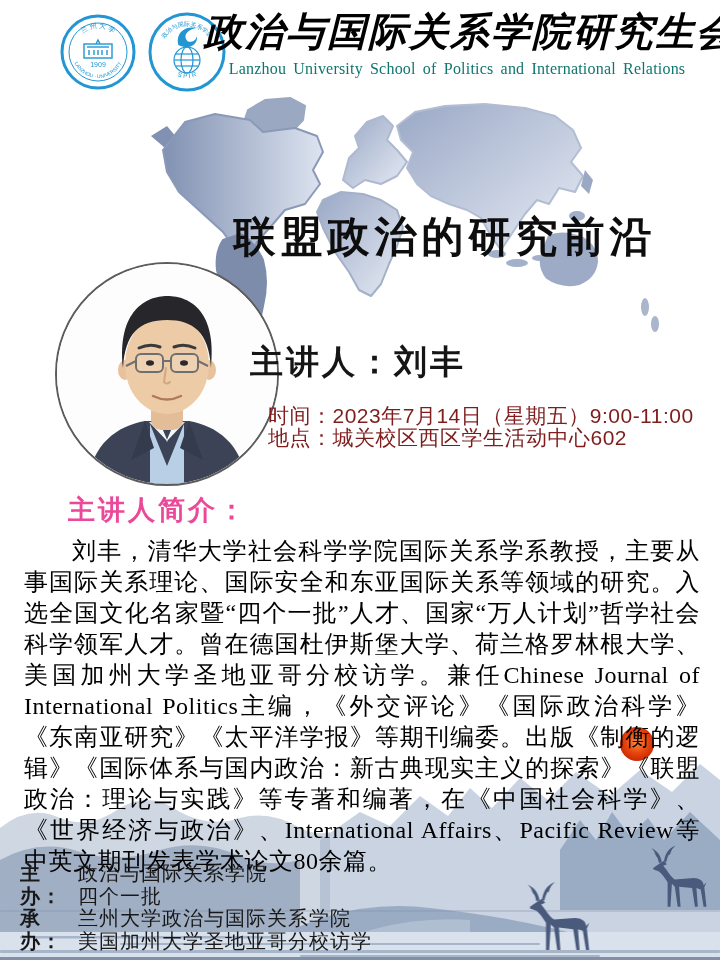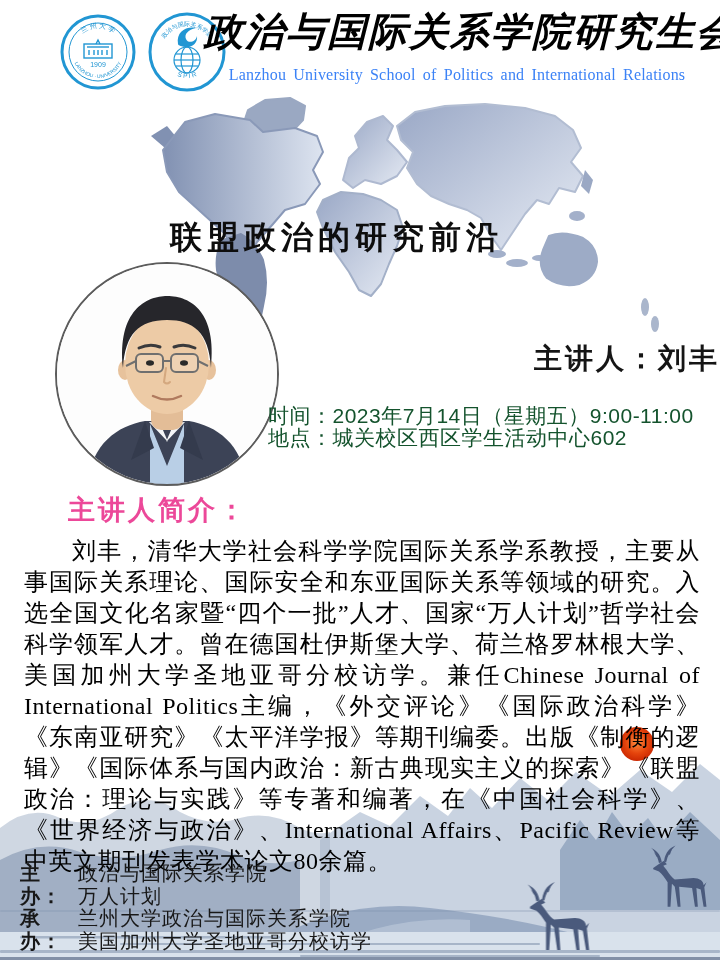--- a/index.html
+++ b/index.html
@@ -12,40 +12,40 @@
   .logo{position:absolute;border-radius:50%;box-sizing:border-box;background:#fff;}
   .logo svg{display:block;width:100%;height:100%;}
   .logo-univ{left:60px;top:14px;width:76px;height:76px;}
   .logo-school{left:148px;top:12px;width:78px;height:80px;}
   .header-names{position:absolute;left:204px;top:6px;width:506px;text-align:center;}
   .school-zh{
     font-size:39px;font-weight:bold;font-style:italic;letter-spacing:2px;
     color:#000;white-space:nowrap;line-height:52px;
   }
   .school-en{
-    font-size:16px;color:#3b82f6;letter-spacing:0.2px;word-spacing:3px;
-    line-height:20px;margin-top:7px;font-style:normal;
+    font-size:16px;color:#0f766e;letter-spacing:0.2px;word-spacing:3px;
+    line-height:20px;margin-top:1px;font-style:normal;
   }
   
   .map-wrap{position:absolute;left:145px;top:92px;width:565px;height:265px;z-index:0;}
   
   .lecture-title{
     position:absolute;left:170px;top:206px;width:550px;z-index:2;
-    text-align:left;font-weight:bold;color:#0d0d0d;
-    font-size:32px;line-height:63px;letter-spacing:5px;
+    text-align:center;font-weight:bold;color:#0d0d0d;
+    font-size:42px;line-height:63px;letter-spacing:5px;
   }
   .speaker-line{
-    position:absolute;left:250px;top:340px;width:470px;z-index:2;text-align:right;
+    position:absolute;left:250px;top:340px;width:470px;z-index:2;text-align:left;
     font-family:"Liberation Sans","DejaVu Sans",sans-serif;
-    font-size:28px;font-weight:bold;letter-spacing:3px;color:#151515;
+    font-size:33px;font-weight:bold;letter-spacing:3px;color:#151515;
   }
   .meta-line{
     position:absolute;left:268px;z-index:2;
     font-family:"Liberation Sans","DejaVu Sans",sans-serif;
-    font-size:21px;color:#14532d;letter-spacing:0.5px;white-space:nowrap;
+    font-size:21px;color:#7f1d1d;letter-spacing:0.5px;white-space:nowrap;
   }
   .meta-time{top:402px;}
   .meta-place{top:424px;}
   
   .photo{
     position:absolute;left:55px;top:262px;width:220px;height:220px;z-index:2;
     border-radius:50%;border:2px solid #5c5c5c;overflow:hidden;background:#fbfbfb;
   }
   .photo svg{display:block;width:100%;height:100%;}
   
@@ -240,21 +240,21 @@
   </div>
 
   <div class="bio-heading">主讲人简介：</div>
   <div class="bio-paragraph">刘丰，清华大学社会科学学院国际关系学系教授，主要从事国际关系理论、国际安全和东亚国际关系等领域的研究。入选全国文化名家暨“四个一批”人才、国家“万人计划”哲学社会科学领军人才。曾在德国杜伊斯堡大学、荷兰格罗林根大学、美国加州大学圣地亚哥分校访学。兼任Chinese Journal of International Politics主编，《外交评论》《国际政治科学》《东南亚研究》《太平洋学报》等期刊编委。出版《制衡的逻辑》《国际体系与国内政治：新古典现实主义的探索》《联盟政治：理论与实践》等专著和编著，在《中国社会科学》、《世界经济与政治》、International Affairs、Pacific Review等中英文期刊发表学术论文80余篇。</div>
 
   <div class="footer">
     <div class="footer-row">
       <div class="footer-label">主办：</div>
       <div class="footer-lines">
         <div>政治与国际关系学院</div>
-        <div>万人计划</div>
+        <div>四个一批</div>
       </div>
     </div>
     <div class="footer-row">
       <div class="footer-label">承办：</div>
       <div class="footer-lines">
         <div>兰州大学政治与国际关系学院</div>
         <div>美国加州大学圣地亚哥分校访学</div>
       </div>
     </div>
   </div>

